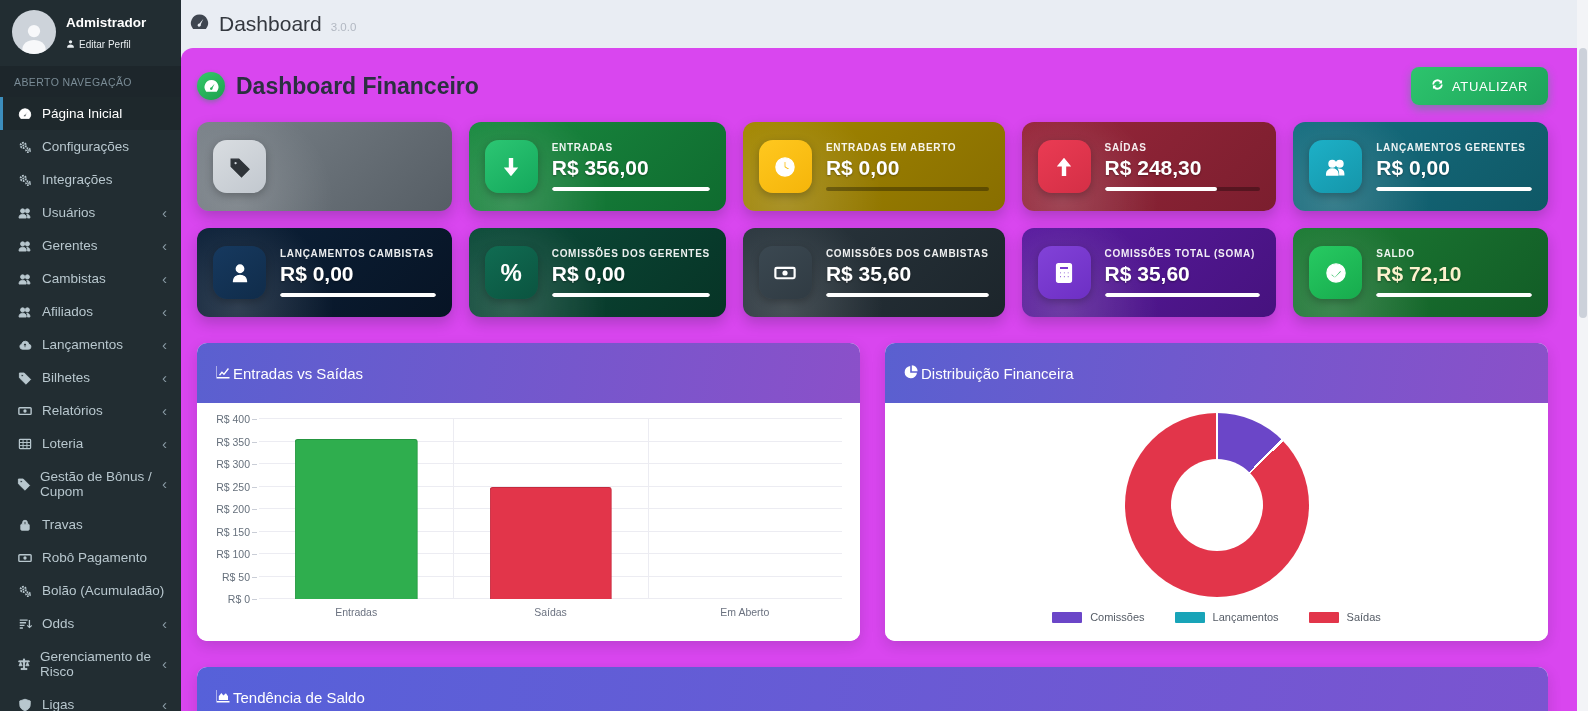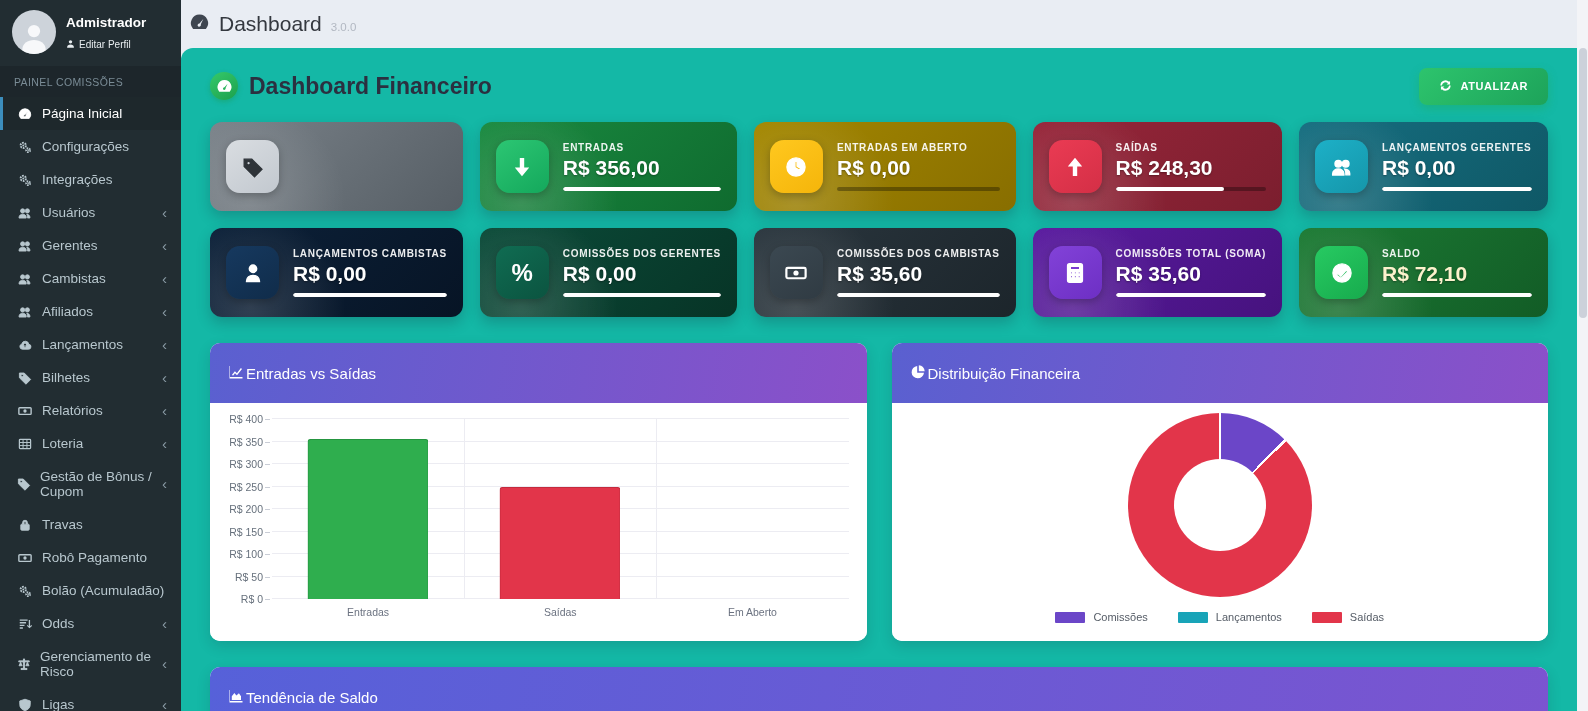--- a/index.html
+++ b/index.html
@@ -24,28 +24,28 @@
   .nav-item.active .i svg { fill:#fff; stroke:#fff; }
   .nav-item .chev { margin-left:auto; color:#8a9ba5; font-size:15px; line-height:10px; }
 
   
   .main { flex:1; display:flex; flex-direction:column; position:relative; }
   .topbar { height:48px; display:flex; align-items:center; gap:9px; padding:0 8px; background:#e9edf3; }
   .topbar .i svg { width:21px; height:21px; fill:#3f4650; }
   .topbar .t-title { font-size:21px; color:#34383f; font-weight:400; }
   .topbar .t-ver { font-size:11.5px; color:#b2b8c2; margin-top:6px; }
 
-  .content { flex:1; background:#14b8a6; border-top-left-radius:12px; padding:16px 40px 0 29px; overflow:hidden; position:relative; }
+  .content { flex:1; background:#d946ef; border-top-left-radius:12px; padding:16px 40px 0 16px; overflow:hidden; position:relative; }
 
   .page-head { display:flex; align-items:center; justify-content:space-between; height:44px; }
   .ph-left { display:flex; align-items:center; gap:11px; }
   .ph-badge { width:28px; height:28px; border-radius:50%; background:linear-gradient(145deg,#35c96a,#1ca04d); display:flex; align-items:center; justify-content:center; box-shadow:0 2px 5px rgba(30,150,70,.4); }
   .ph-badge svg { width:17px; height:17px; fill:#fff; }
   .page-title { font-size:23px; font-weight:800; color:#2b3040; }
-  .btn-refresh { display:flex; align-items:center; gap:8px; background:linear-gradient(135deg,#2dc46d,#1da35a); color:#fff; border:none; border-radius:8px; padding:11px 20px; font-size:11px; font-weight:700; letter-spacing:.6px; cursor:pointer; box-shadow:0 4px 10px rgba(30,170,90,.45); font-family:inherit; }
+  .btn-refresh { display:flex; align-items:center; gap:8px; background:linear-gradient(135deg,#2dc46d,#1da35a); color:#fff; border:none; border-radius:8px; padding:11px 20px; font-size:13px; font-weight:400; letter-spacing:.6px; cursor:pointer; box-shadow:0 4px 10px rgba(30,170,90,.45); font-family:inherit; }
   .btn-refresh svg { width:13px; height:13px; fill:#fff; }
 
   
   .cards { margin-top:14px; display:grid; grid-template-columns:repeat(5,1fr); gap:17px; }
   .card { height:89px; border-radius:12px; padding:13px 16px; display:flex; align-items:center; gap:14px; box-shadow:0 6px 14px rgba(20,25,40,.22); color:#fff; }
   .card .icon-box { width:53px; height:53px; min-width:53px; border-radius:14px; display:flex; align-items:center; justify-content:center; box-shadow:0 3px 8px rgba(0,0,0,.25); }
   .card .icon-box svg { width:22px; height:22px; }
   .card .icon-box .pct { font-size:24px; font-weight:800; }
   .card .c-body { flex:1; display:flex; flex-direction:column; gap:3px; min-width:0; }
   .card .c-label { font-size:10px; font-weight:700; letter-spacing:.7px; color:rgba(255,255,255,.92); white-space:nowrap; }
@@ -107,21 +107,21 @@
         <div class="uname">Admistrador</div>
         <div class="edit-profile">
           <span class="i"><svg viewBox="0 0 16 16">
                 <circle cx="8" cy="5" r="3"></circle>
                 <path d="M2 14.5c0-3.2 2.7-4.8 6-4.8s6 1.6 6 4.8v1H2z"></path>
               </svg></span>
           <span>Editar Perfil</span>
         </div>
       </div>
     </div>
-    <div class="nav-label">PAINEL COMISSÕES</div>
+    <div class="nav-label">ABERTO NAVEGAÇÃO</div>
     <ul class="nav" id="nav-list">
         <li class="nav-item active">
           <span class="i">
             <svg viewBox="0 0 16 16" style="width:14px;height:14px;fill:#fff;stroke:#fff">
               <path fill-rule="evenodd" d="M8 2a6.5 6.5 0 0 0-5.1 10.6l.3.4h9.6l.3-.4A6.5 6.5 0 0 0 8 2zm-.9 9.1a1.3 1.3 0 0 1-.3-1.8c.3-.4.8-.6 1.2-.5l2.9-3.5-1.9 4.1c.2.4.1.9-.2 1.3-.4.5-1.2.7-1.7.4z"></path>
             </svg>
           </span>
           <span>Página Inicial</span>
         </li>
         <li class="nav-item">

